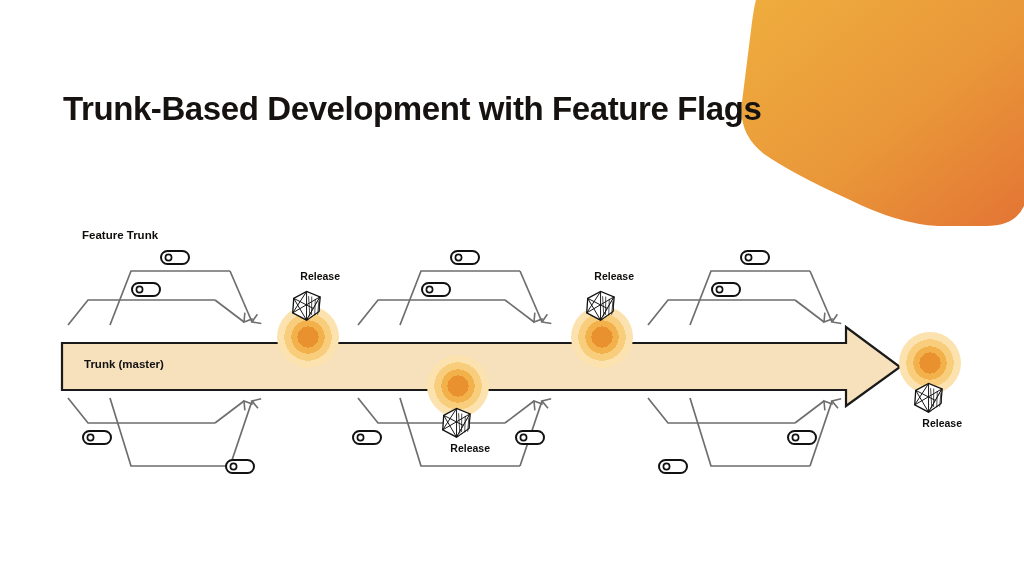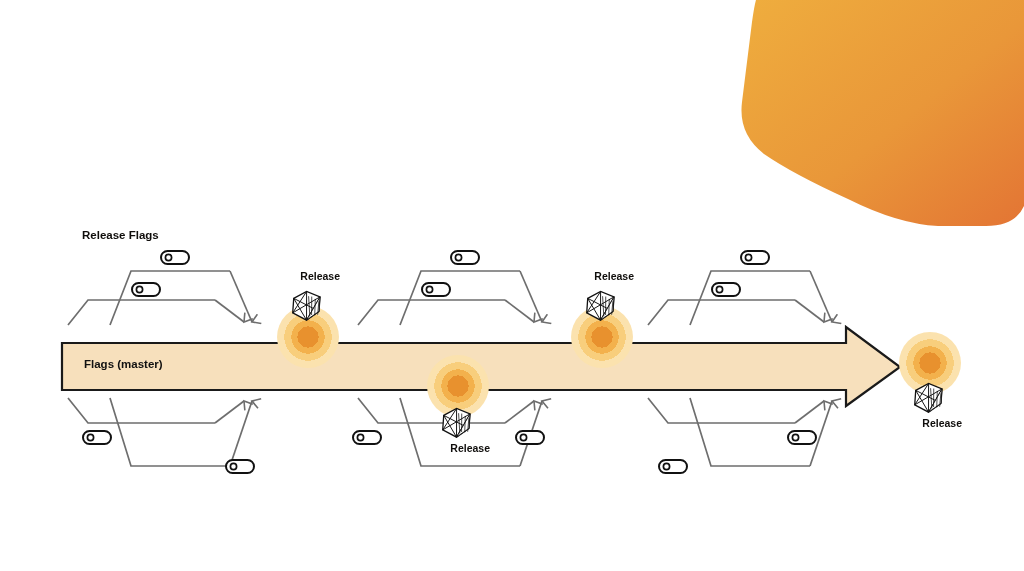--- a/index.html
+++ b/index.html
@@ -59,22 +59,23 @@
       <linearGradient id="blobgrad" x1="0" y1="0" x2="1" y2="1">
         <stop offset="0%" stop-color="#EFAE3E"></stop>
         <stop offset="55%" stop-color="#E99739"></stop>
         <stop offset="100%" stop-color="#E37434"></stop>
       </linearGradient>
     </defs>
     <path d="M60,0 L330,0 L330,190 Q330,232 288,232 L240,232 Q200,230 150,205
              Q95,180 66,160 Q40,140 44,108 L54,28 Q57,6 60,0 Z" fill="url(#blobgrad)"></path>
   </svg>
 
-
-  <div class="caption" id="feature-flags-caption">Release Flags</div>
+  <div class="title">Trunk-Based Development with Feature Flags</div>
+
+  <div class="caption" id="feature-flags-caption">Feature Trunk</div>
 
   <svg class="layer" viewBox="0 0 1024 571">
     <defs>
       <marker id="arwDown" markerWidth="12" markerHeight="12" refX="6" refY="9" orient="auto" markerUnits="userSpaceOnUse">
         <path d="M1,1 L6,9 L11,1" fill="none" stroke="#6E6E6E" stroke-width="1.6"></path>
       </marker>
       <marker id="arwUp" markerWidth="12" markerHeight="12" refX="6" refY="3" orient="auto" markerUnits="userSpaceOnUse">
         <path d="M1,11 L6,3 L11,11" fill="none" stroke="#6E6E6E" stroke-width="1.6"></path>
       </marker>
     </defs>
@@ -134,21 +135,21 @@
       </g>
       <g>
         <path d="M690,398 L711,466 L810,466"></path>
         <path d="M810,466 L832,401" marker-end="url(#arwUp)"></path>
       </g>
     </g>
 
     <path d="M62,343 L846,343 L846,327 L900,367 L846,406 L846,390 L62,390 Z" fill="#F7E0BC" stroke="#1A1A1A" stroke-width="2.2" stroke-linejoin="miter"></path>
   </svg>
 
-  <div class="trunk-label">Flags (master)</div>
+  <div class="trunk-label">Trunk (master)</div>
 
   <svg class="toggle" style="left:160px;top:250px" viewBox="0 0 30 15">
     <rect x="1" y="1" width="28" height="13" rx="6.5" fill="#fff" stroke="#111" stroke-width="2"></rect>
     <circle cx="8.5" cy="7.5" r="3.1" fill="#fff" stroke="#111" stroke-width="1.7"></circle>
   </svg>
   <svg class="toggle" style="left:131px;top:282px" viewBox="0 0 30 15">
     <rect x="1" y="1" width="28" height="13" rx="6.5" fill="#fff" stroke="#111" stroke-width="2"></rect>
     <circle cx="8.5" cy="7.5" r="3.1" fill="#fff" stroke="#111" stroke-width="1.7"></circle>
   </svg>
   <svg class="toggle" style="left:450px;top:250px" viewBox="0 0 30 15">

